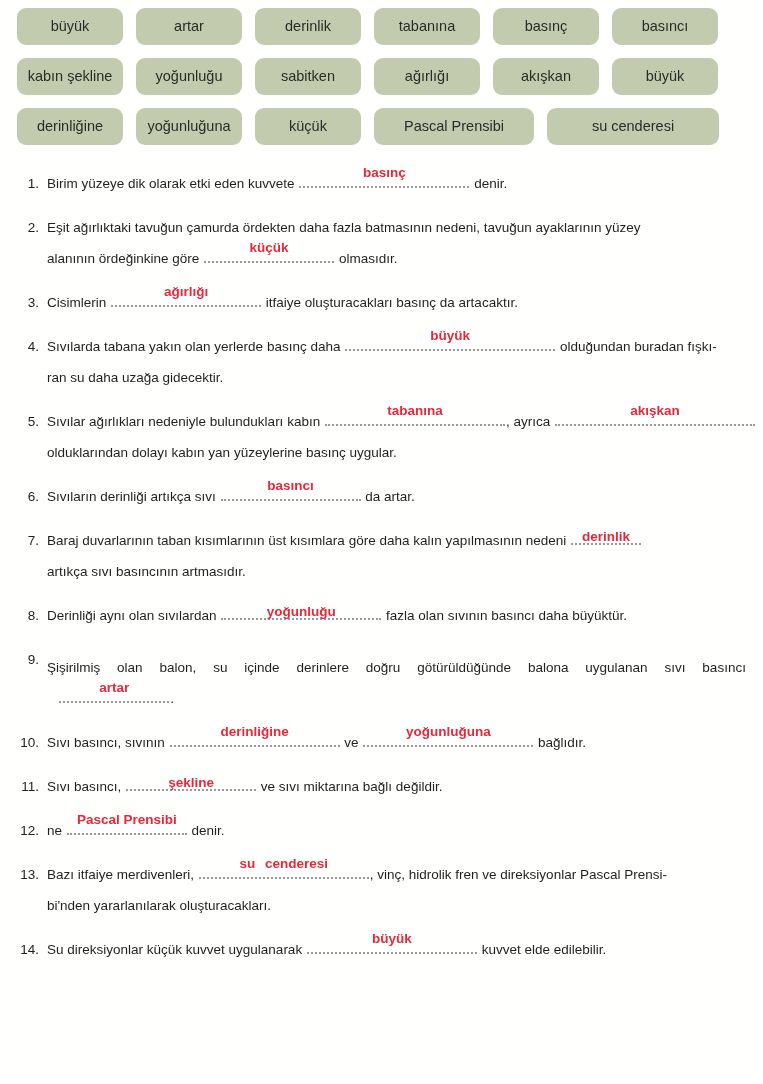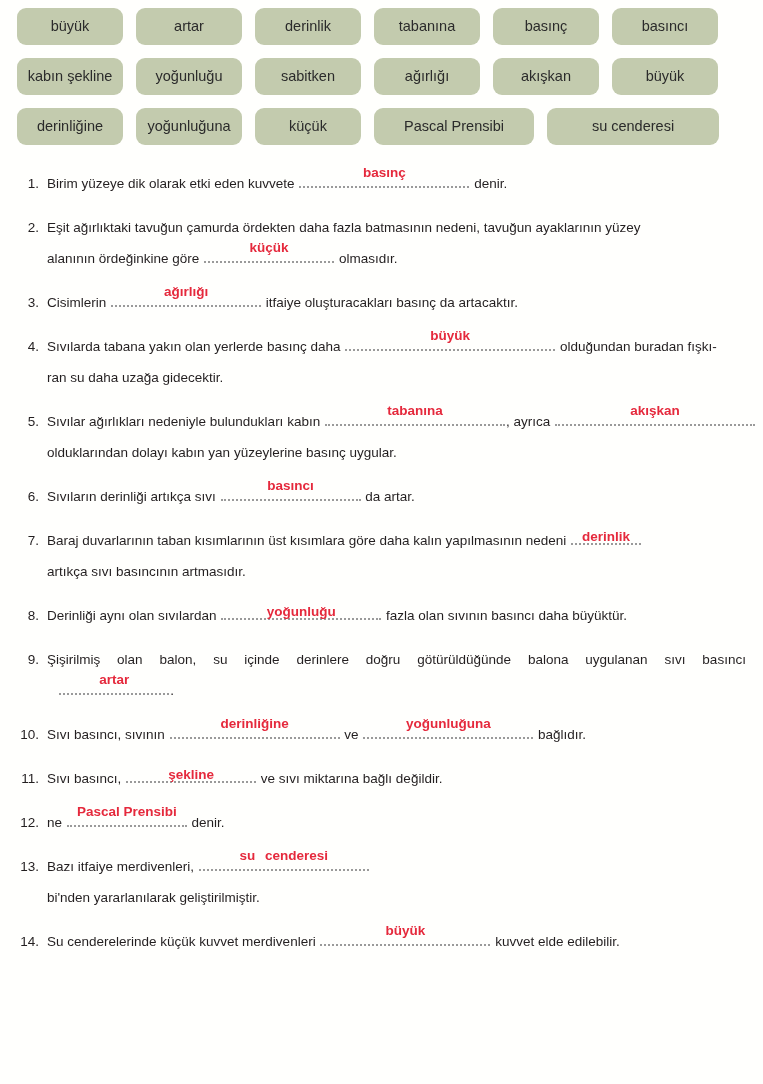--- a/index.html
+++ b/index.html
@@ -66,20 +66,21 @@
     line-height: 31px;
     min-width: 0;
   }
   .q-line {
     white-space: nowrap;
   }
   .q-line.justify {
     display: flex;
     justify-content: space-between;
     white-space: nowrap;
+    margin-top: 8px;
   }
 
   
   .blank {
     position: relative;
     display: inline-block;
     vertical-align: baseline;
     border-bottom: 2px dotted #9a9a9a;
     height: 1em;
     margin: 0 1px;
@@ -246,25 +247,25 @@
   <div class="q">
     <div class="q-num">12.</div>
     <div class="q-body">
       <div class="q-line"><span>ne </span><span class="blank raised w120"><span class="ans">Pascal Prensibi</span></span><span> denir.</span></div>
     </div>
   </div>
 
   <div class="q">
     <div class="q-num">13.</div>
     <div class="q-body">
-      <div class="q-line"><span>Bazı itfaiye merdivenleri, </span><span class="blank raised w170"><span class="ans gap">su cenderesi</span></span></div>
-      <div class="q-line"><span>bi'nden yararlanılarak geliştirilmiştir.</span></div>
+      <div class="q-line"><span>Bazı itfaiye merdivenleri, </span><span class="blank raised w170"><span class="ans gap">su cenderesi</span></span><span>, vinç, hidrolik fren ve direksiyonlar Pascal Prensi-</span></div>
+      <div class="q-line"><span>bi'nden yararlanılarak oluşturacakları.</span></div>
     </div>
   </div>
 
   <div class="q">
     <div class="q-num">14.</div>
     <div class="q-body">
-      <div class="q-line"><span>Su cenderelerinde küçük kuvvet merdivenleri </span><span class="blank raised w170"><span class="ans">büyük</span></span><span> kuvvet elde edilebilir.</span></div>
+      <div class="q-line"><span>Su direksiyonlar küçük kuvvet uygulanarak </span><span class="blank raised w170"><span class="ans">büyük</span></span><span> kuvvet elde edilebilir.</span></div>
     </div>
   </div>
 
 </div>
 
 </body></html>

